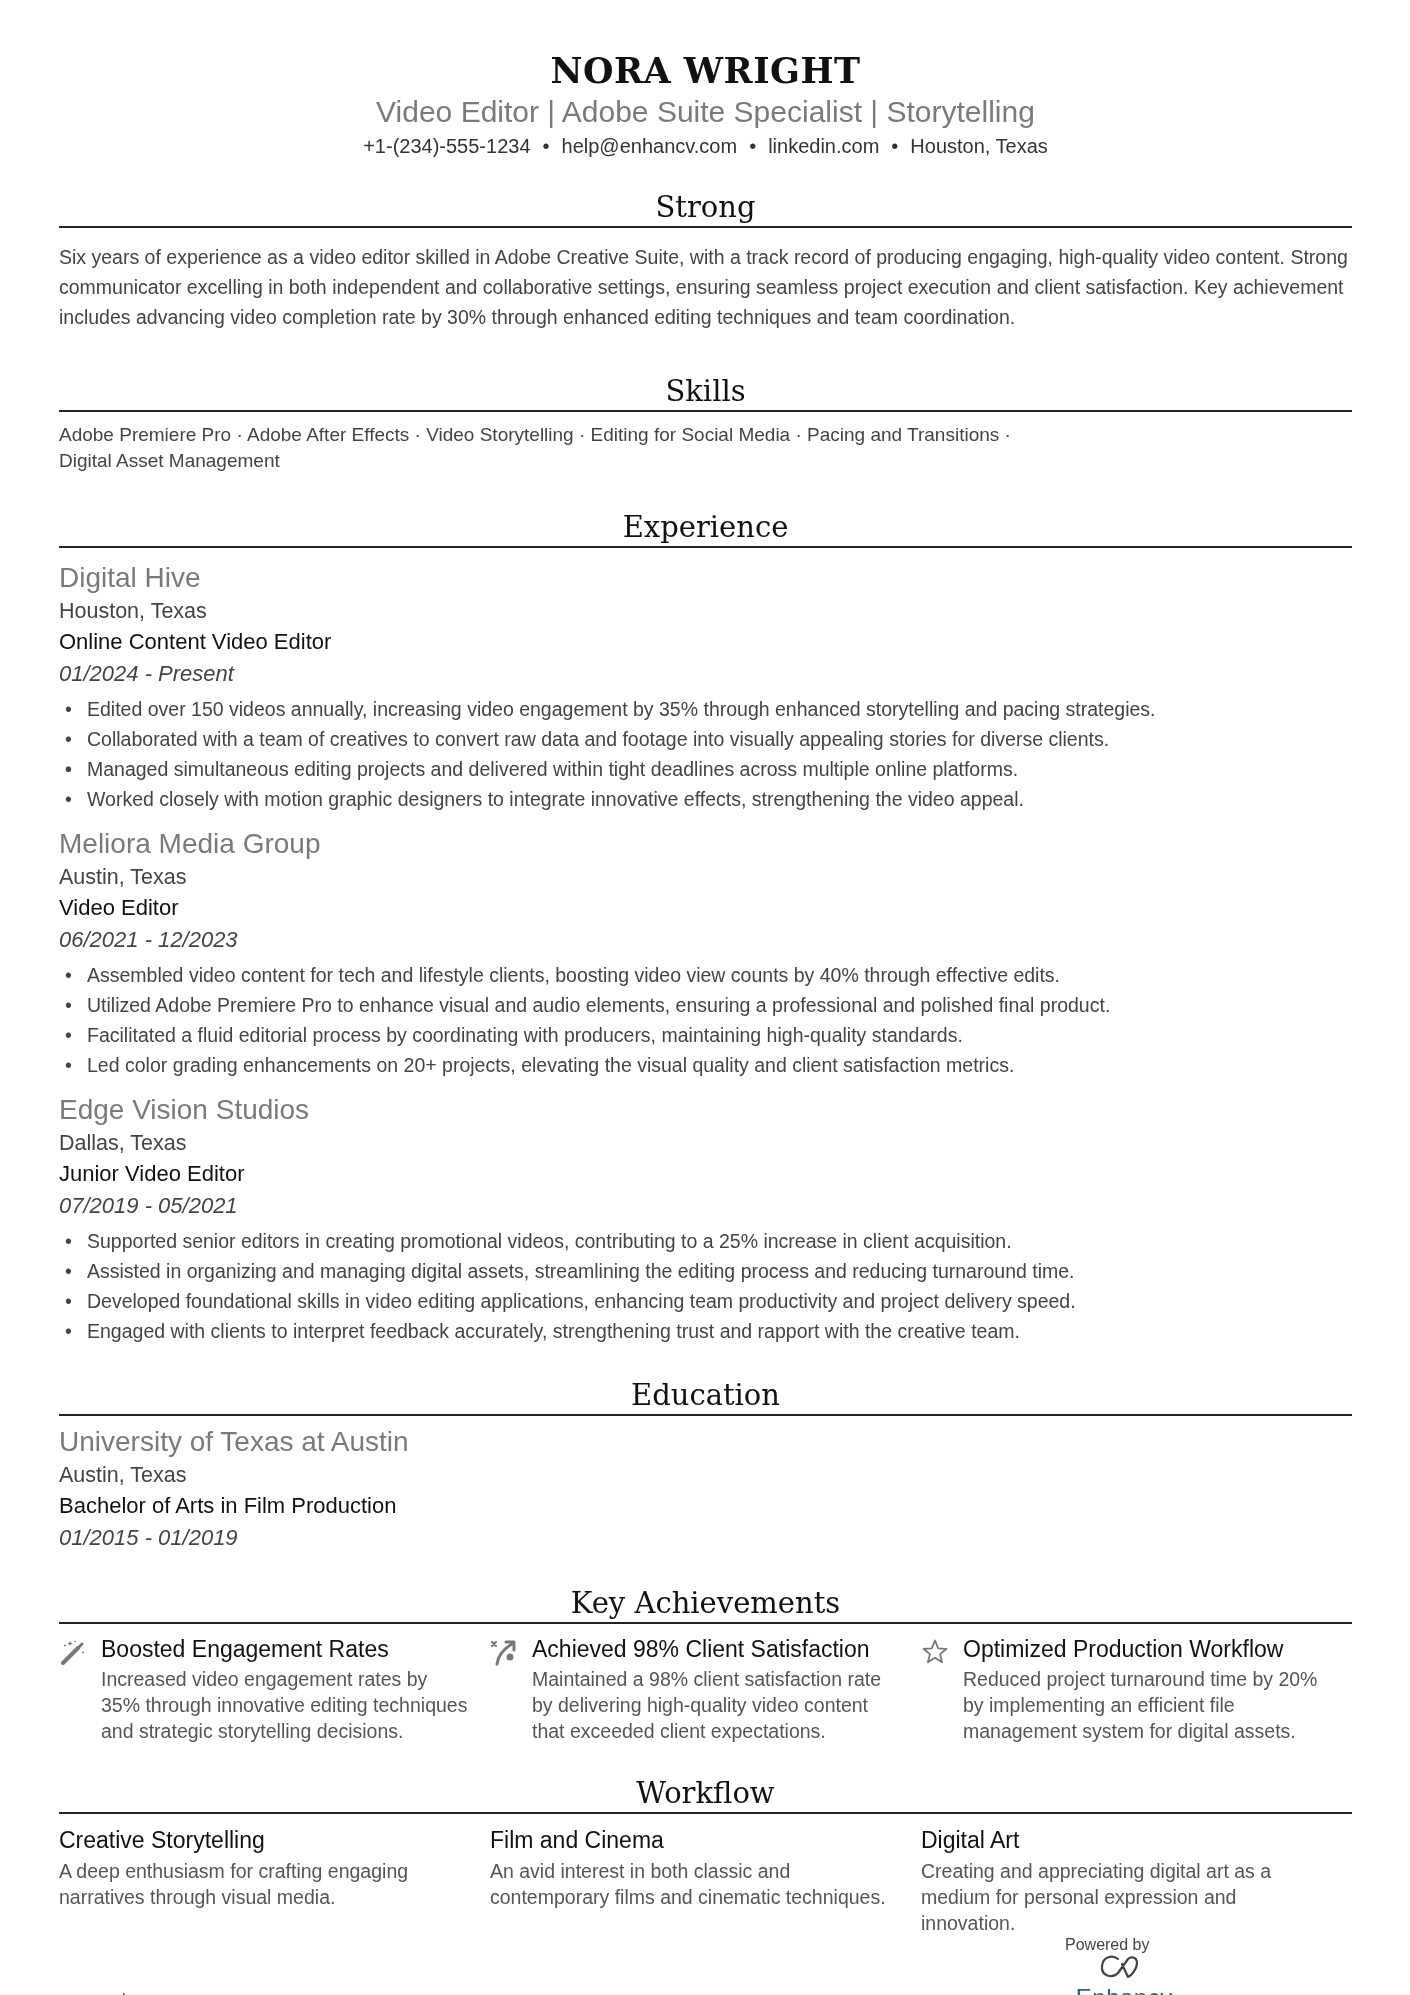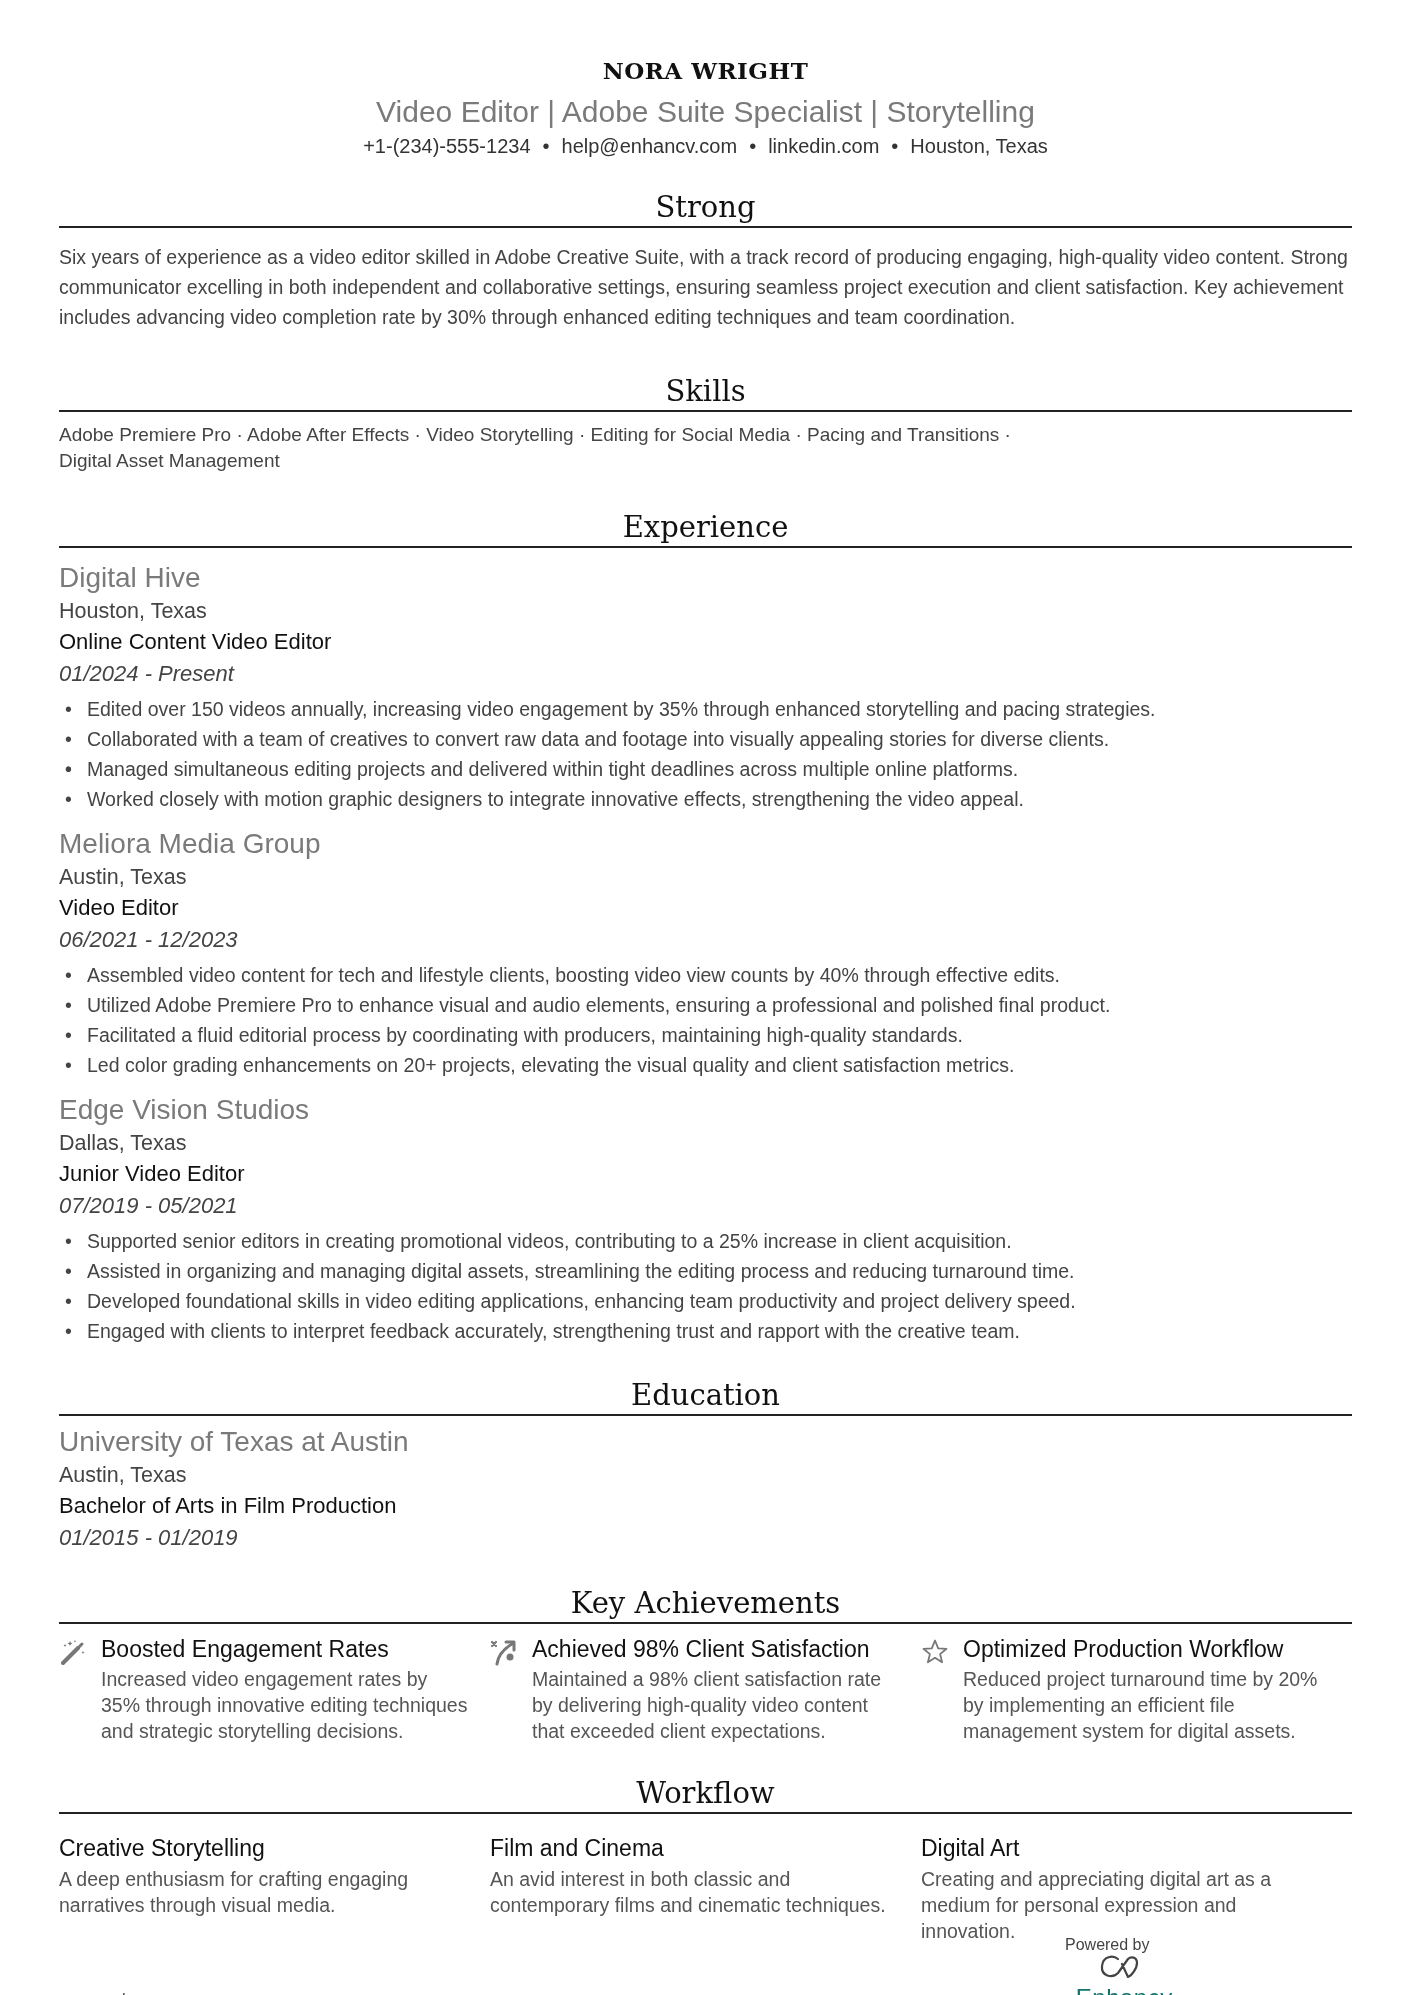--- a/index.html
+++ b/index.html
@@ -1,20 +1,20 @@
 <!DOCTYPE html>
 <html><head>
 <meta charset="utf-8">
 <style>
   * { box-sizing: border-box; margin: 0; padding: 0; }
   html, body { width: 1410px; height: 1995px; background: #ffffff; }
   body { position: relative; font-family: "Liberation Sans", "DejaVu Sans", sans-serif; color: #222; overflow: hidden; }
   .page { position: absolute; left: 59px; top: 0; width: 1293px; }
   .header { text-align: center; padding-top: 48px; }
-  .name { font-family: "DejaVu Serif", "Liberation Serif", serif; font-weight: bold; font-size: 23px; letter-spacing: 0.5px; color: #111; line-height: 46px; }
+  .name { font-family: "DejaVu Serif", "Liberation Serif", serif; font-weight: bold; font-size: 35px; letter-spacing: 0.5px; color: #111; line-height: 46px; }
   .title { font-size: 30px; color: #7a7a7a; line-height: 40px; margin-top: -2px; }
   .contact { font-size: 20px; color: #333; line-height: 28px; margin-top: 0px; }
   .contact .sep { display: inline-block; margin: 0 12px; color: #333; }
   .section-h { text-align: center; font-family: "DejaVu Serif", "Liberation Serif", serif; font-size: 29px; color: #111; line-height: 38px; }
   .rule { height: 2px; background: #222; width: 100%; }
   .summary-h { margin-top: 28px; }
   .body-text { font-size: 19.5px; color: #444; line-height: 30px; }
   .summary-text { margin-top: 14px; }
   .skills-h { margin-top: 40px; }
   .skills-text { margin-top: 10px; font-size: 19px; color: #444; line-height: 26px; }
@@ -32,21 +32,21 @@
   .ach-h { margin-top: 30px; }
   .ach-grid { display: flex; margin-top: 10px; }
   .ach { width: 445px; display: flex; }
   .ach .icon { width: 42px; flex: none; padding-top: 4px; }
   .ach .content { width: 370px; }
   .ach-title { font-size: 23px; color: #111; line-height: 30px; }
   .ach-desc { font-size: 19.5px; color: #555; line-height: 26px; margin-top: 2px; }
   .int-h { margin-top: 30px; }
   .int-grid { display: flex; margin-top: 10px; }
   .int { width: 445px; padding-right: 20px; }
-  .int-title { font-size: 23px; color: #111; line-height: 32px; margin-top: 8px; }
+  .int-title { font-size: 23px; color: #111; line-height: 32px; }
   .int-desc { font-size: 19.5px; color: #555; line-height: 26px; margin-top: 2px; }
   .footer-left { position: absolute; left: 66px; top: 1991px; font-size: 16px; color: #444; }
   .footer-right { position: absolute; left: 1065px; top: 1936px; display: flex; align-items: center; flex-direction: column; }
   .powered { font-size: 16px; color: #444; margin-right: 26px; }
   .brand { font-size: 24px; color: #0f766e; margin-left: 8px; letter-spacing: 0.5px; }
 </style>
 </head>
 <body>
 
 <div class="page">

